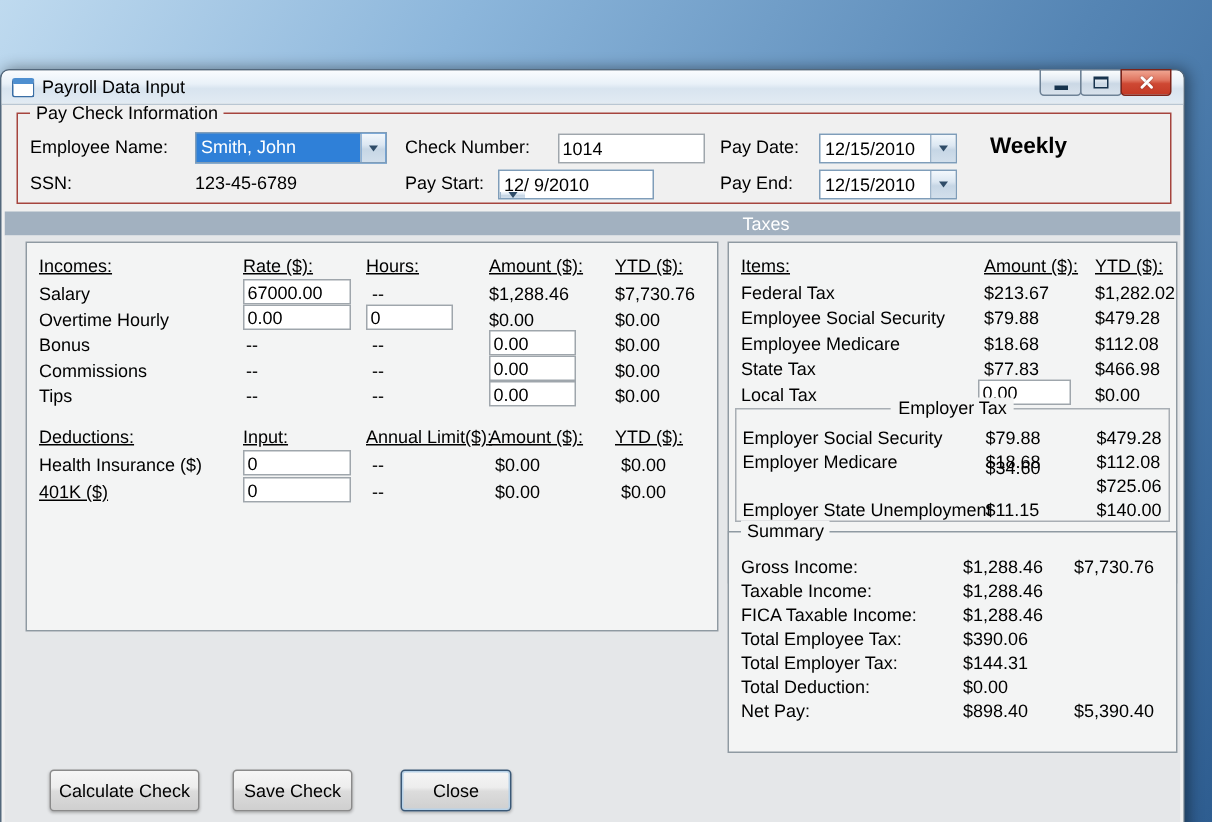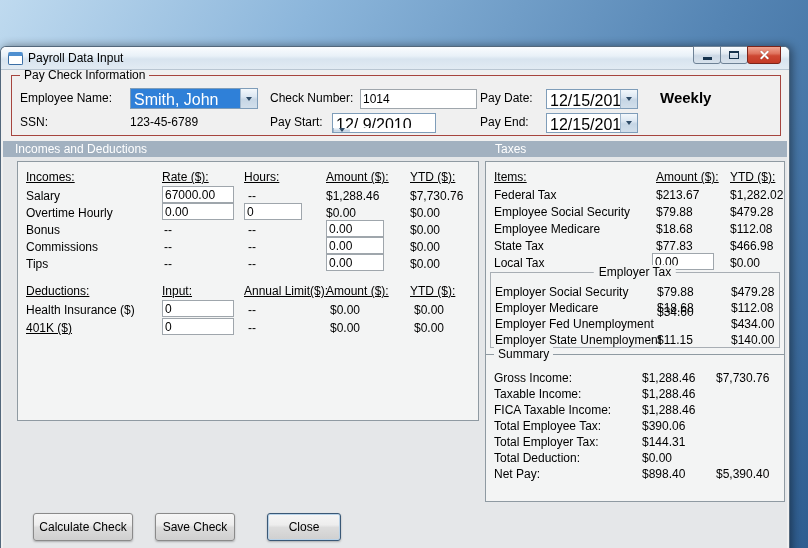--- a/index.html
+++ b/index.html
@@ -29,21 +29,21 @@
   .glyph-x::before { transform:rotate(45deg); } .glyph-x::after { transform:rotate(-45deg); }
   .client { position:absolute; left:2px; right:2px; top:23px; bottom:0; background:#F0F0F0; overflow:hidden; }
   .groupbox { position:absolute; border:1px solid #A6453E; }
   .gb-legend { position:absolute; top:-8px; left:8px; padding:0 4px; background:#F0F0F0; font-size:12px; white-space:nowrap; }
   .lbl, .cell { position:absolute; font-size:12px; color:#000; white-space:nowrap; }
   .u { text-decoration:underline; }
   .bold-freq { position:absolute; font-size:15px; font-weight:bold; white-space:nowrap; }
   .tb { position:absolute; border:1px solid #9FA6AC; background:#fff; font:12px "Liberation Sans",sans-serif;
         padding:0 2px; height:18px; }
   .combo { position:absolute; border:1px solid #7F9DB9; background:#fff; display:flex; overflow:hidden; }
-  .combo-text { flex:1; font-size:16px; padding:2px 3px; white-space:nowrap; overflow:hidden; }
+  .combo-text { flex:1; font-size:12px; padding:2px 3px; white-space:nowrap; overflow:hidden; }
   .combo-sel { background:#2F80D8; }
   .combo-sel .combo-text { color:#fff; }
   .combo-btn { width:17px; border-left:1px solid #9FB6CC; display:flex; align-items:center; justify-content:center;
                background:linear-gradient(#F3F8FC,#DCE7F2 40%,#C6D6E5 55%,#D2DFEB); }
   .arr { width:0; height:0; border-left:3px solid transparent; border-right:3px solid transparent; border-top:4px solid #2F4C68; }
   .section-bar { position:absolute; left:0; right:0; top:71px; height:16px; background:#A2B1C0; }
   .section-bar span { position:absolute; top:1px; font-size:12px; color:#FFF; white-space:nowrap; }
   .content-region { position:absolute; left:0; right:0; top:87px; bottom:0; background:#E5E7E9; }
   .panel { position:absolute; background:#F3F4F4; border:1px solid #8F9AA2; }
   .inner-group { position:absolute; border:1px solid #A8AEB4; }
@@ -84,21 +84,21 @@
 
         <span class="lbl" style="left:8px; top:15px;">Employee Name:</span>
         <div class="combo combo-sel" style="left:118px; top:12px; width:128px; height:21px;">
           <span class="combo-text">Smith, John</span>
           <span class="combo-btn">
               <i class="arr"></i>
             </span>
         </div>
 
         <span class="lbl" style="left:258px; top:15px;">Check Number:</span>
-        <input class="tb" style="left: 348px; top: 13px; width: 117px; height: 20px;" value="1014">
+        <input class="tb" style="left: 360px; top: 13px; width: 98px; height: 20px;" value="1014">
 
         <span class="lbl" style="left:468px; top:15px;">Pay Date:</span>
         <div class="combo" style="left:534px; top:13px; width:92px; height:20px;">
           <span class="combo-text">12/15/2010</span>
           <span class="combo-btn">
               <i class="arr"></i>
             </span>
         </div>
 
         <span class="bold-freq" style="left:648px; top:13px;">Weekly</span>
@@ -117,21 +117,20 @@
         <span class="lbl" style="left:468px; top:39px;">Pay End:</span>
         <div class="combo" style="left:534px; top:37px; width:92px; height:20px;">
           <span class="combo-text">12/15/2010</span>
           <span class="combo-btn">
               <i class="arr"></i>
             </span>
         </div>
       </div>
 
       <div class="section-bar">
-        <span style="left:12px;">Incomes and Deductions</span>
         <span style="left:492px;">Taxes</span>
       </div>
 
       <div class="content-region"></div>
 
       <div class="panel" style="left:14px; top:91px; width:462px; height:260px;">
         <span class="cell u" style="left:8px;   top:8px;">Incomes:</span>
         <span class="cell u" style="left:144px; top:8px;">Rate ($):</span>
         <span class="cell u" style="left:226px; top:8px;">Hours:</span>
         <span class="cell u" style="left:308px; top:8px;">Amount ($):</span>
@@ -215,23 +214,22 @@
           <span class="ig-legend">Employer Tax</span>
 
           <span class="cell" style="left:4px; top:12px;">Employer Social Security</span>
           <span class="cell" style="left:166px; top:12px;">$79.88</span>
           <span class="cell" style="left:240px; top:12px;">$479.28</span>
 
           <span class="cell" style="left:4px; top:28px;">Employer Medicare</span>
           <span class="cell" style="left:166px; top:28px;">$18.68</span>
           <span class="cell" style="left:240px; top:28px;">$112.08</span>
 
-          <span class="cell" style="left:4px; top:44px;">Employer Fed Unemployment</span>
           <span class="cell" style="left:166px; top:32px;">$34.60</span>
-          <span class="cell" style="left:240px; top:44px;">$434.00</span>
+          <span class="cell" style="left:240px; top:44px;">$725.06</span>
 
           <span class="cell" style="left:4px; top:60px;">Employer State Unemployment</span>
           <span class="cell" style="left:166px; top:60px;">$11.15</span>
           <span class="cell" style="left:240px; top:60px;">$140.00</span>
         </div>
       </div>
 
       <div class="panel" style="left:482px; top:284px; width:300px; height:148px;">
         <span class="sum-legend">Summary</span>
 

